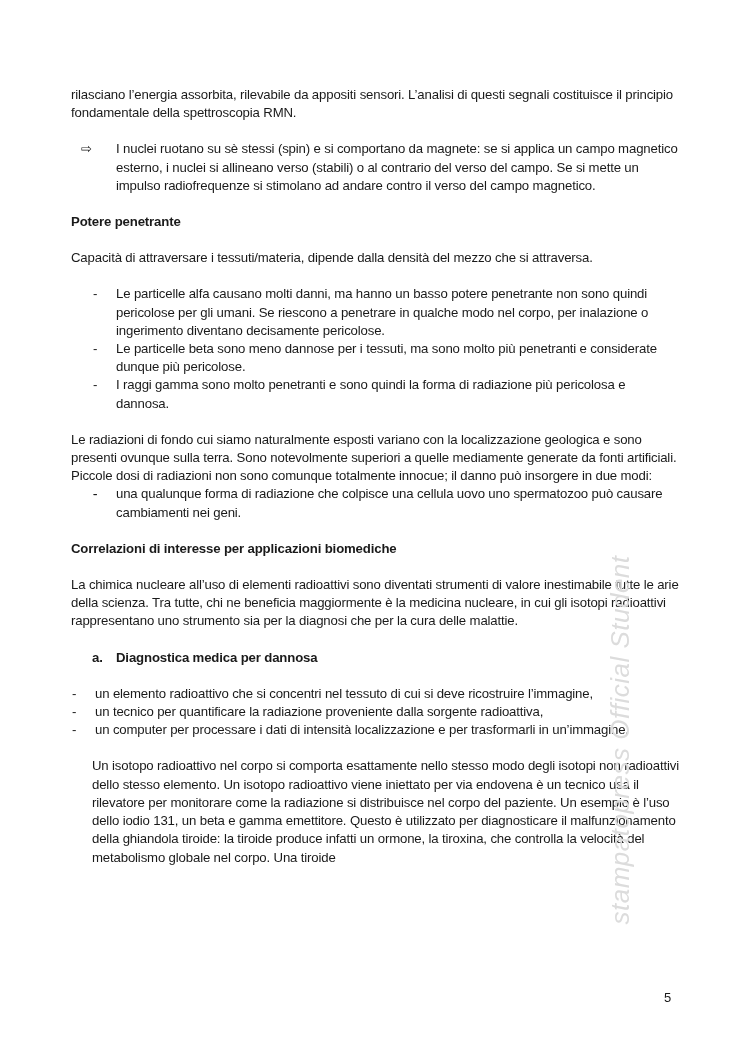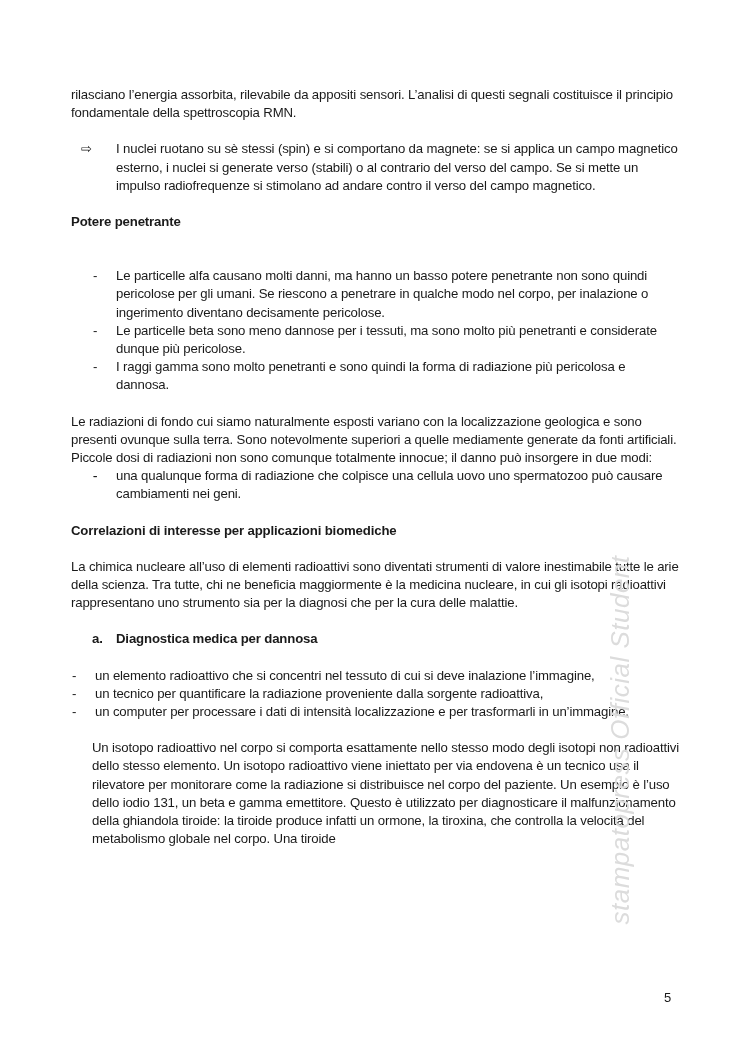--- a/index.html
+++ b/index.html
@@ -30,26 +30,27 @@
 <body>
 
 <div class="page">
   <div class="content">
 
     <p>rilasciano l’energia assorbita, rilevabile da appositi sensori. L’analisi di questi segnali costituisce il principio fondamentale della spettroscopia RMN.</p>
     <div class="gap"></div>
 
     <div class="arrow-item">
       <span class="mark">⇨</span>
-      <span>I nuclei ruotano su sè stessi (spin) e si comportano da magnete: se si applica un campo magnetico esterno, i nuclei si generate verso (stabili) o al contrario del verso del campo. Se si mette un impulso radiofrequenze si stimolano ad andare contro il verso del campo magnetico.</span>
+      <span>I nuclei ruotano su sè stessi (spin) e si comportano da magnete: se si applica un campo magnetico esterno, i nuclei si allineano verso (stabili) o al contrario del verso del campo. Se si mette un impulso radiofrequenze si stimolano ad andare contro il verso del campo magnetico.</span>
     </div>
     <div class="gap"></div>
 
     <p class="heading">Potere penetrante</p>
     <div class="gap"></div>
+    <p>Capacità di attraversare i tessuti/materia, dipende dalla densità del mezzo che si attraversa.</p>
     <div class="gap"></div>
 
     <div class="list-block">
       <div class="dash-item">
         <span class="mark">-</span>
         <span>Le particelle alfa causano molti danni, ma hanno un basso potere penetrante non sono quindi pericolose per gli umani. Se riescono a penetrare in qualche modo nel corpo, per inalazione o ingerimento diventano decisamente pericolose.</span>
       </div>
       <div class="dash-item">
         <span class="mark">-</span>
         <span>Le particelle beta sono meno dannose per i tessuti, ma sono molto più penetranti e considerate dunque più pericolose.</span>
@@ -80,21 +81,21 @@
 
     <div class="sub">
       <div class="sub-heading">
         <span class="letter">a.</span>
         <span>Diagnostica medica per dannosa</span>
       </div>
       <div class="gap"></div>
       <div class="list-block">
         <div class="dash-item">
           <span class="mark">-</span>
-          <span>un elemento radioattivo che si concentri nel tessuto di cui si deve inalazione l’immagine,</span>
+          <span>un elemento radioattivo che si concentri nel tessuto di cui si deve ricostruire l’immagine,</span>
         </div>
         <div class="dash-item">
           <span class="mark">-</span>
           <span>un tecnico per quantificare la radiazione proveniente dalla sorgente radioattiva,</span>
         </div>
         <div class="dash-item">
           <span class="mark">-</span>
           <span>un computer per processare i dati di intensità localizzazione e per trasformarli in un’immagine.</span>
         </div>
       </div>

